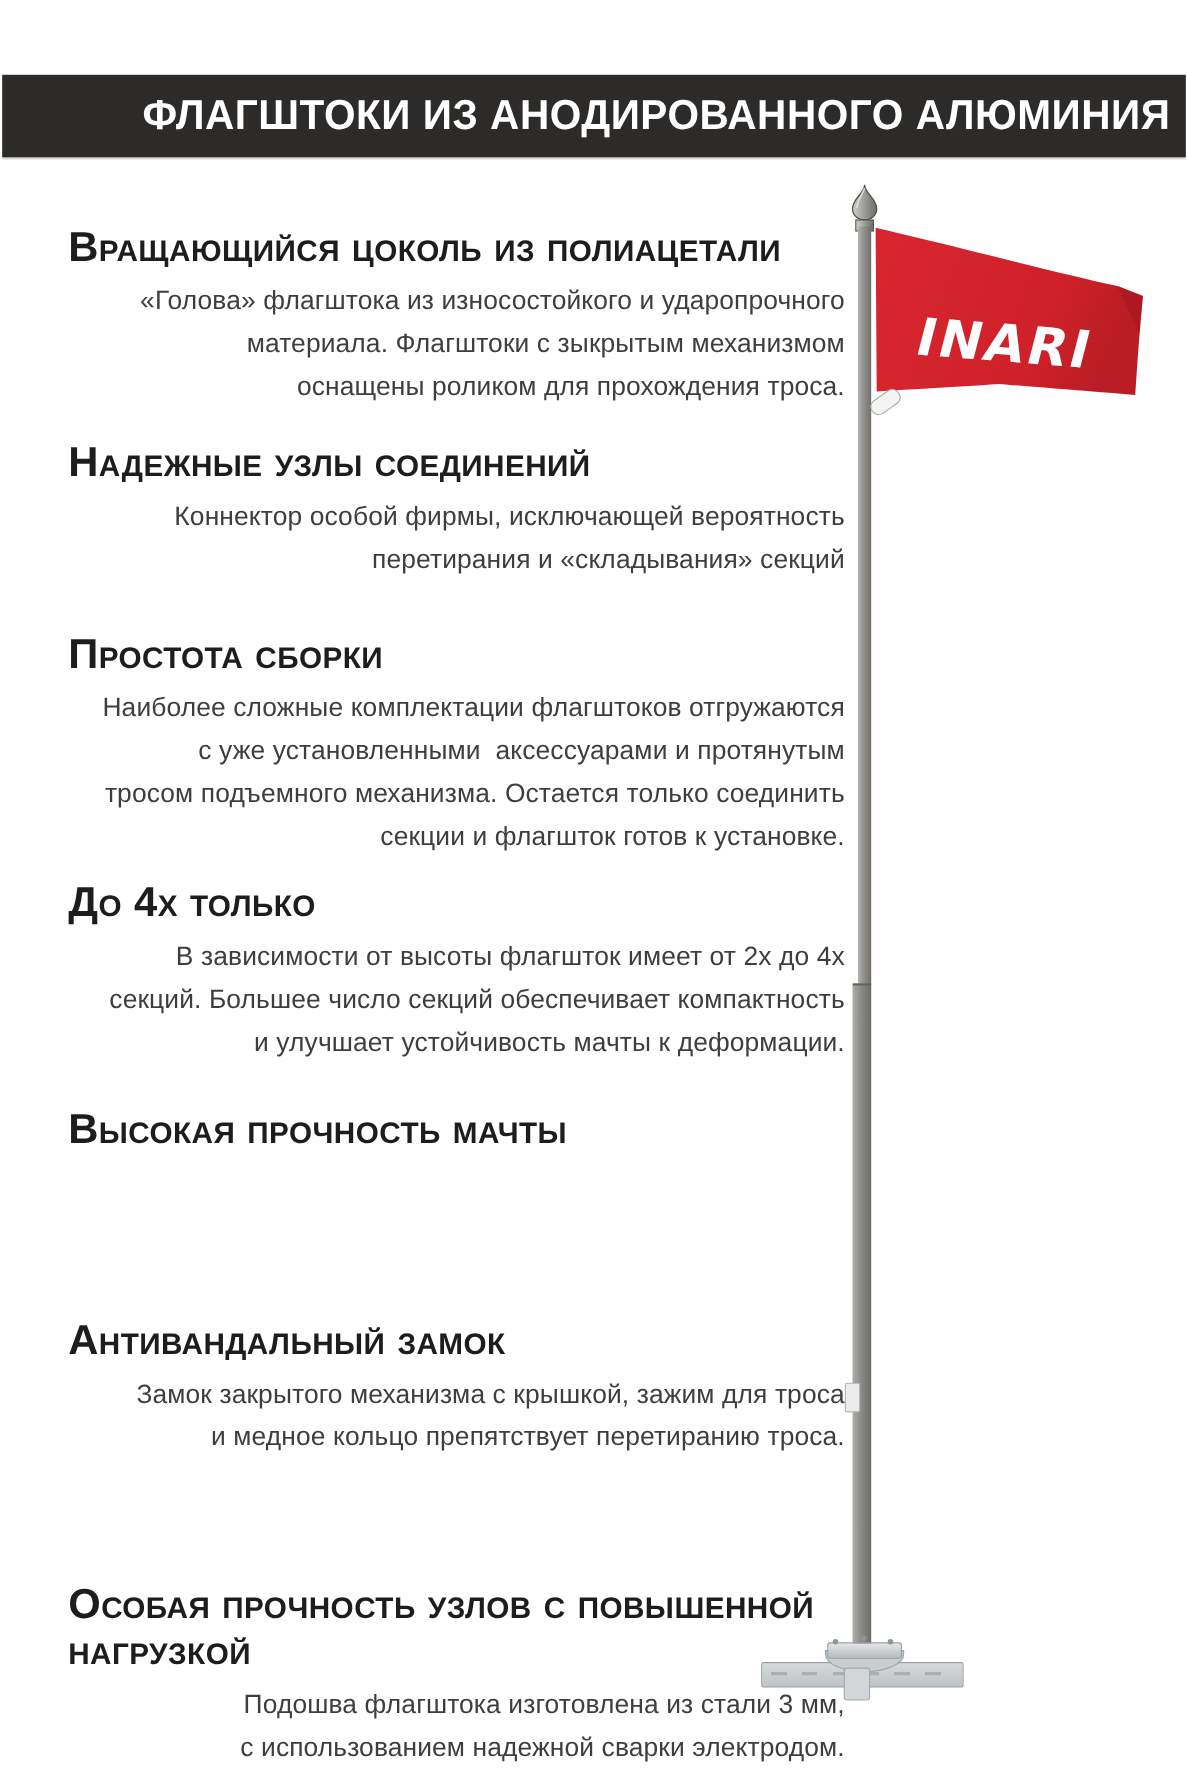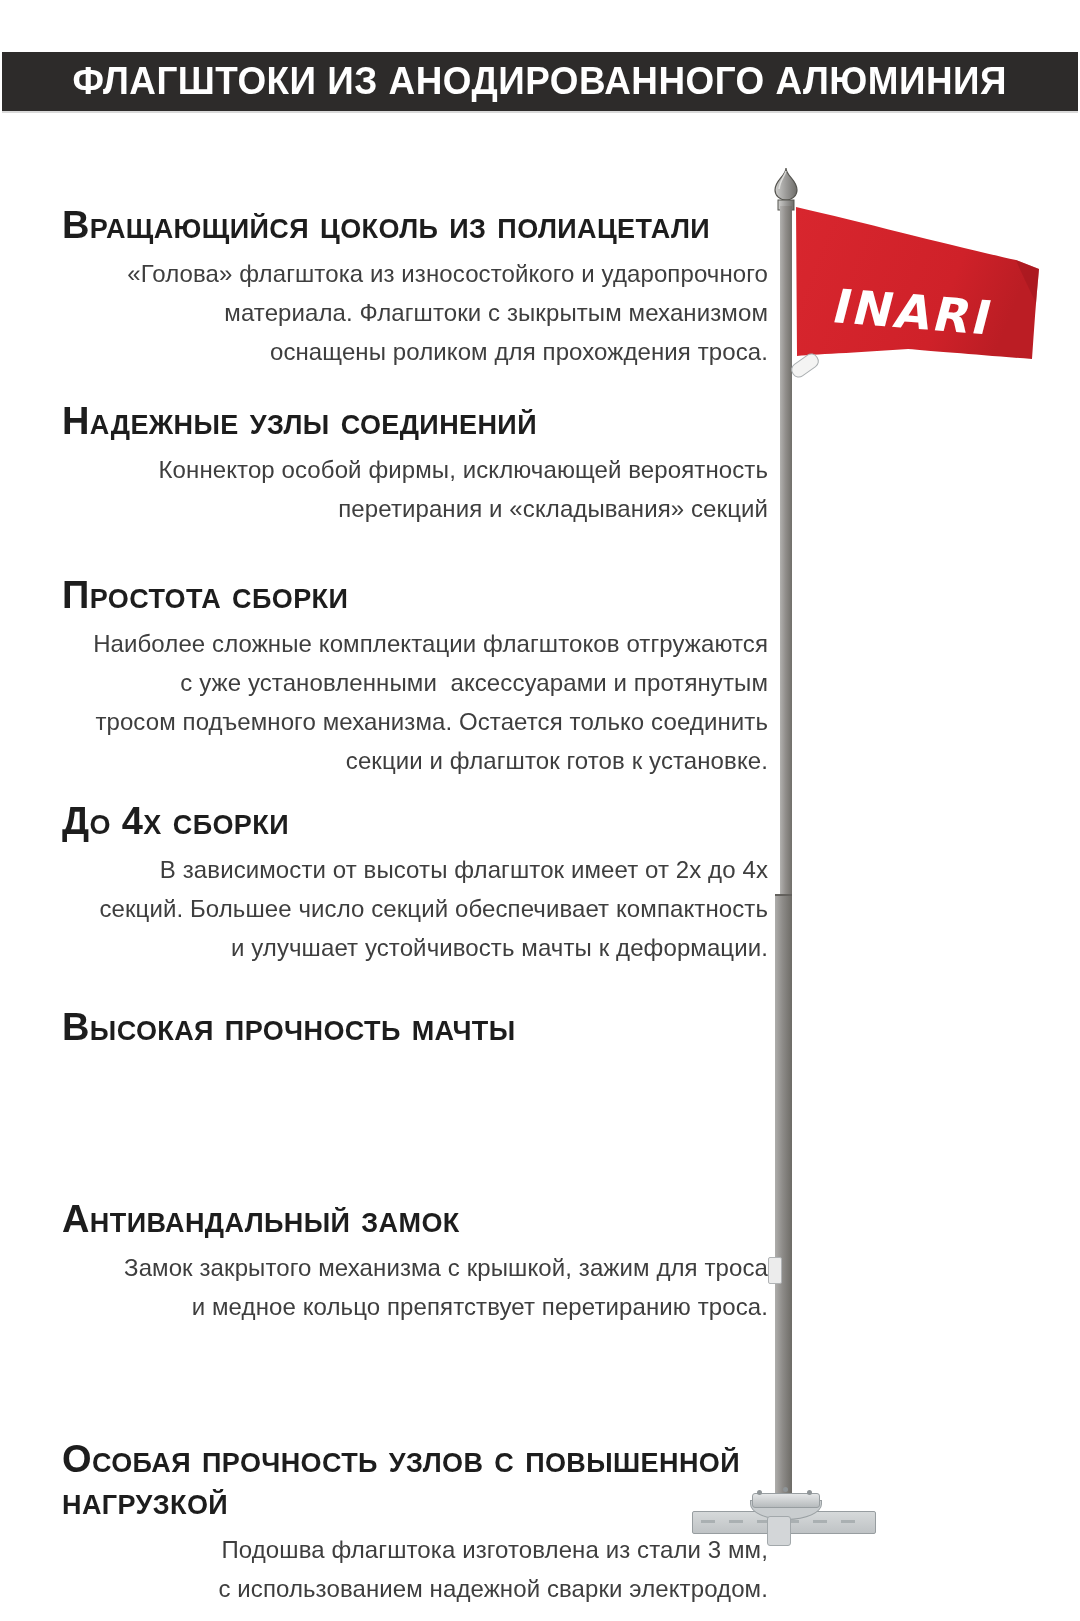--- a/index.html
+++ b/index.html
@@ -6,23 +6,23 @@
   body {
     width:1080px; height:1621px;
     background:#ffffff;
     font-family:"Liberation Sans", sans-serif;
     position:relative;
     overflow:hidden;
   }
 
   
   .banner {
-    position:absolute; left:2px; right:2px; top:52px; height:59px;
+    position:absolute; left:2px; right:2px; top:68px; height:75px;
     background:#2d2b2a;
-    display:flex; align-items:center; justify-content:center;
+    display:flex; align-items:center; justify-content:flex-end;
     box-shadow:0 2px 0 #d9d9d9;
   }
   .banner h1 {
     margin:0; color:#ffffff;
     font-size:38px; font-weight:bold; letter-spacing:0.5px;
     white-space:nowrap; transform:scaleX(0.97);
   }
 
   
   .feature { position:absolute; left:62px; width:710px; }
@@ -113,21 +113,21 @@
 
 <section class="feature" style="top:574px">
   <h2 class="feature-heading">Простота сборки</h2>
   <p class="feature-body">Наиболее сложные комплектации флагштоков отгружаются
 с уже установленными  аксессуарами и протянутым
 тросом подъемного механизма. Остается только соединить
 секции и флагшток готов к установке.</p>
 </section>
 
 <section class="feature" style="top:800px">
-  <h2 class="feature-heading">До 4х сборки</h2>
+  <h2 class="feature-heading">До 4х только</h2>
   <p class="feature-body">В зависимости от высоты флагшток имеет от 2х до 4х
 секций. Большее число секций обеспечивает компактность
 и улучшает устойчивость мачты к деформации.</p>
 </section>
 
 <section class="feature" style="top:1006px">
   <h2 class="feature-heading">Высокая прочность мачты</h2>
 </section>
 
 <section class="feature" style="top:1198px">

